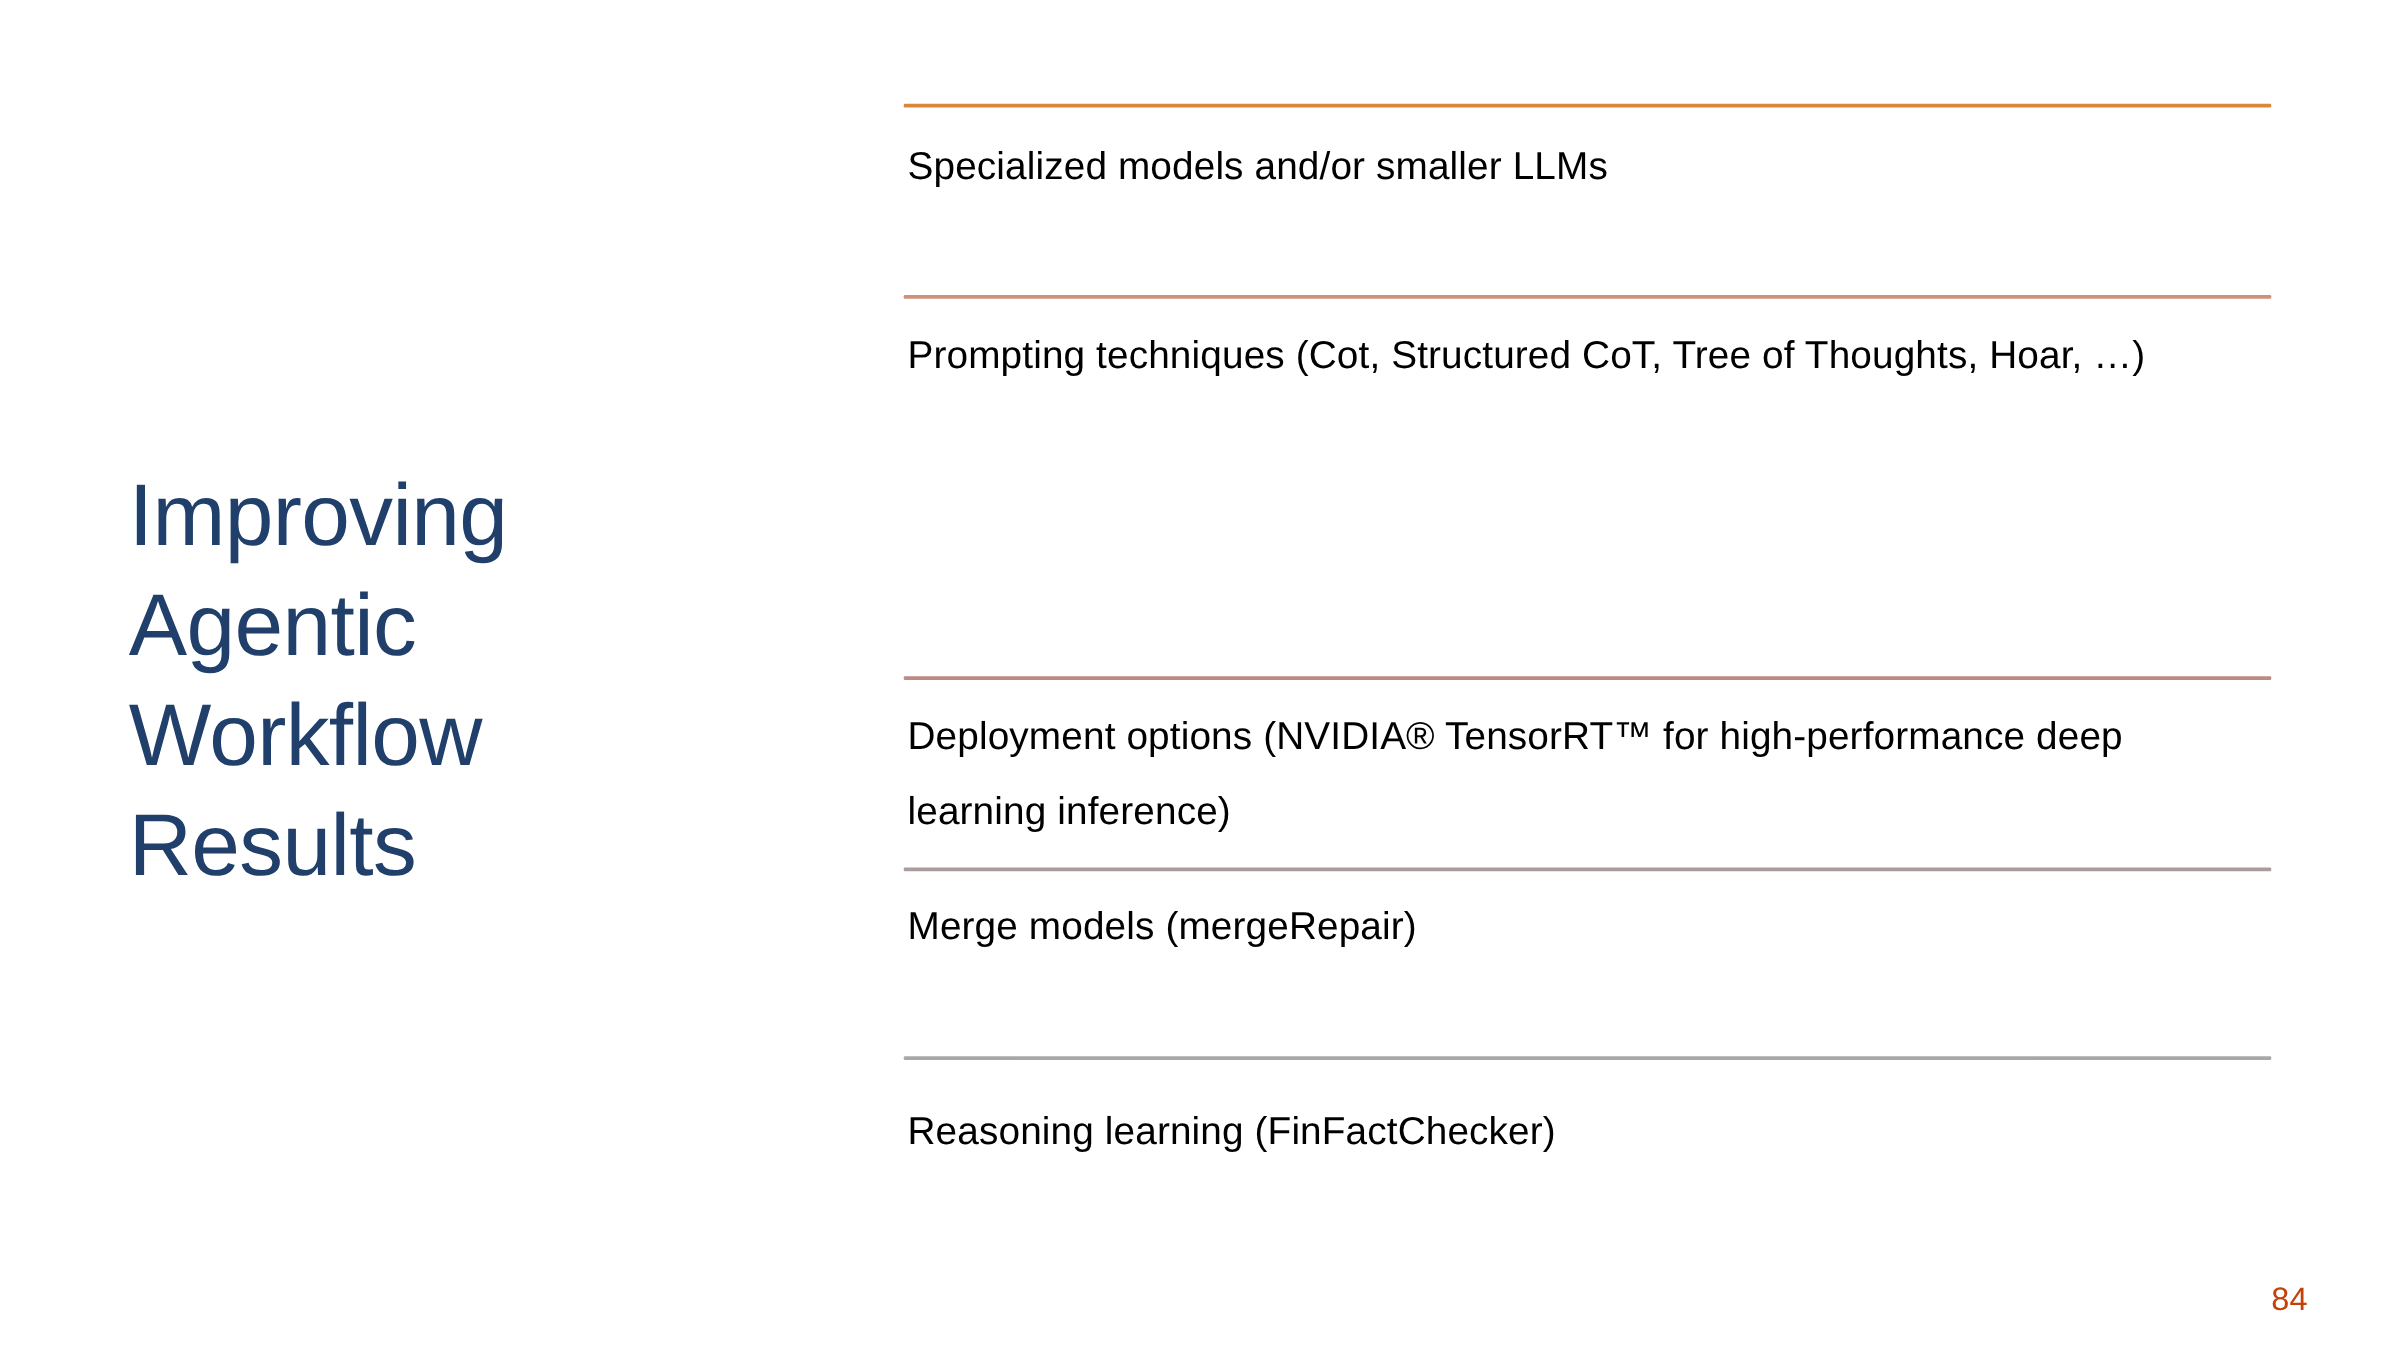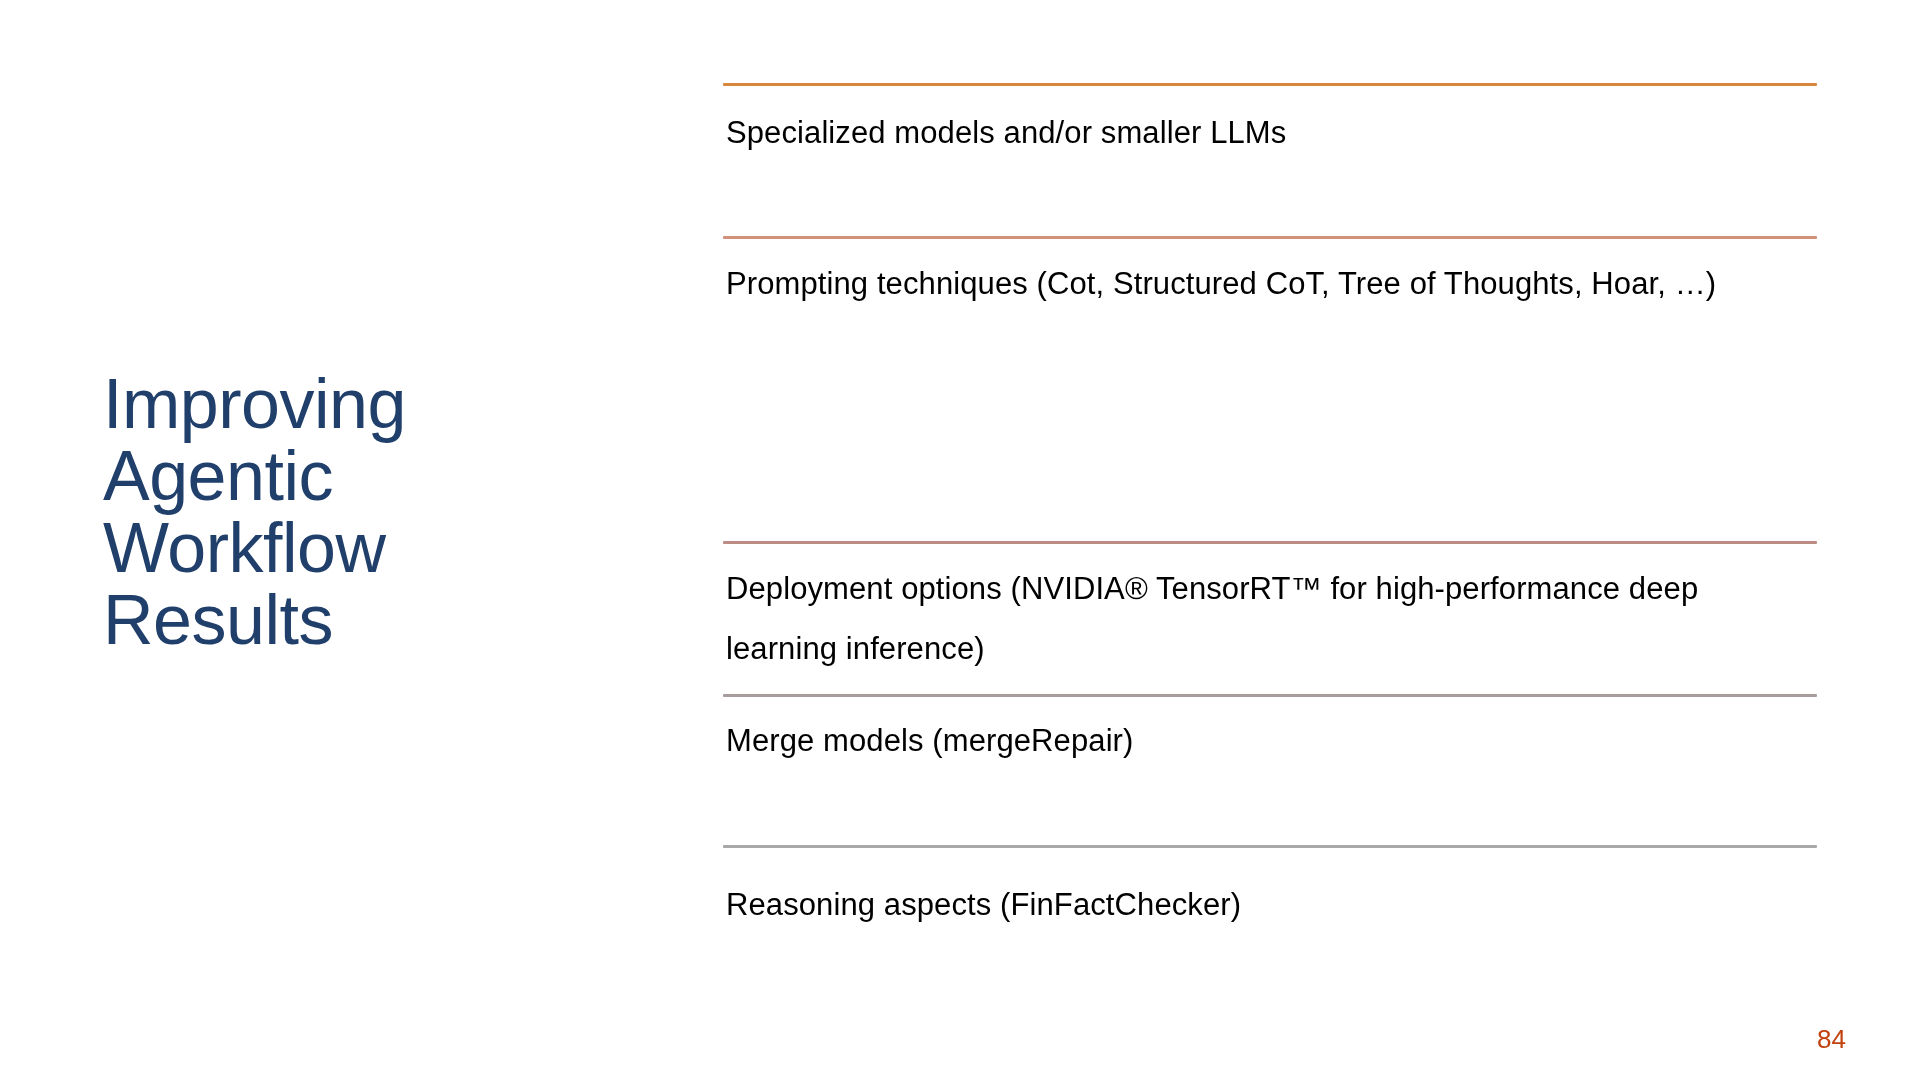--- a/index.html
+++ b/index.html
@@ -26,21 +26,21 @@
     position: absolute;
     left: 103px;
     top: 368px;
     width: 430px;
   }
   .slide-title {
     margin: 0;
     font-family: "Liberation Sans", sans-serif;
     font-weight: 400;
     font-size: 70px;
-    line-height: 72px;
+    line-height: 88px;
     letter-spacing: -0.5px;
     color: #20406b;
     white-space: pre-line;
   }
 
   
   .content-list {
     position: absolute;
     left: 723px;
     top: 0;
@@ -131,20 +131,20 @@
       <div class="row-text">Deployment options (NVIDIA® TensorRT™ for high-performance deep learning inference)</div>
     </div>
 
     <div class="row row-4">
       <div class="row-rule" style="background: rgb(168, 156, 156);"></div>
       <div class="row-text">Merge models (mergeRepair)</div>
     </div>
 
     <div class="row row-5">
       <div class="row-rule" style="background: rgb(168, 168, 168);"></div>
-      <div class="row-text">Reasoning aspects (FinFactChecker)</div>
+      <div class="row-text">Reasoning learning (FinFactChecker)</div>
     </div>
 
   </div>
 
   <div class="page-number">84</div>
 
 </div>
 
 </body></html>

